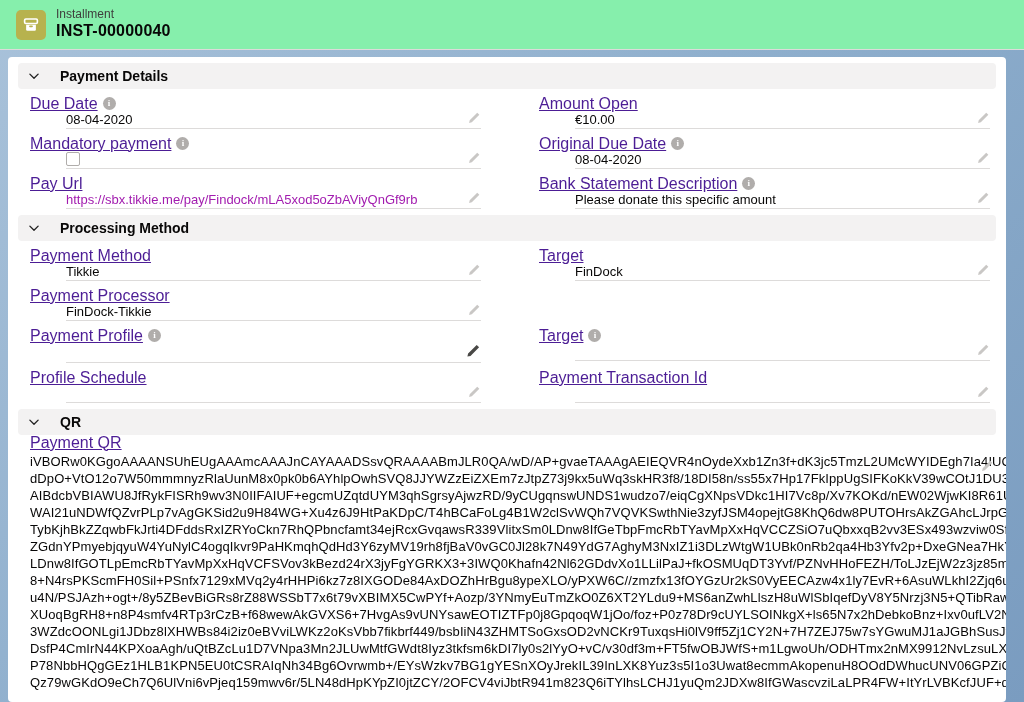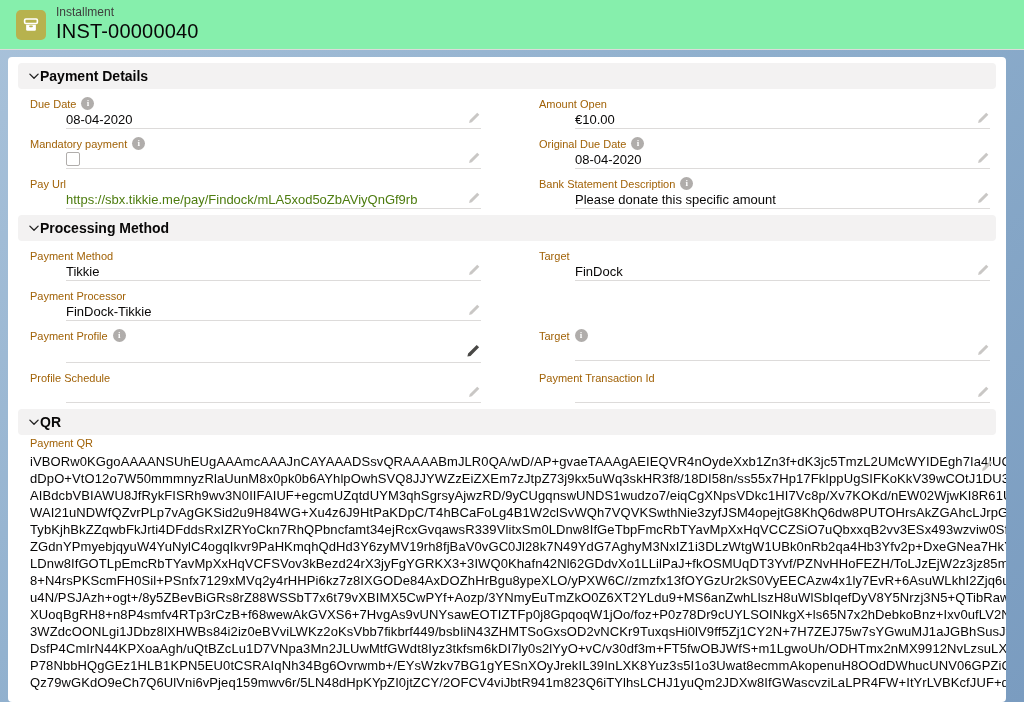--- a/index.html
+++ b/index.html
@@ -13,57 +13,57 @@
   .rec-header {
     height:50px; background:#86efac; border-bottom:1px solid #dddbda;
     display:flex; align-items:center; padding:0 16px; gap:10px;
   }
   .entity-icon {
     width:30px; height:30px; border-radius:5px; background:#b7b24e;
     display:flex; align-items:center; justify-content:center; flex:0 0 auto;
   }
   .entity-meta { line-height:1.15; }
   .entity-label { font-size:12px; color:#3e3e3c; }
-  .record-title { font-size:20px; font-weight:normal; color:#080707; letter-spacing:.2px; }
+  .record-title { font-size:16px; font-weight:bold; color:#080707; letter-spacing:.2px; }
   
   .page-body { padding:7px 18px 0 8px; height:652px; }
   .card {
     background:#fff; border-radius:4px; height:100%; overflow:hidden;
     padding:6px 10px 0 10px;
   }
   .section-bar {
     background:#f3f2f2; border-radius:4px; height:26px;
-    display:flex; align-items:center; gap:0; padding:0 10px;
+    display:flex; align-items:center; gap:20px; padding:0 10px;
     cursor:pointer; margin-top:6px;
   }
   .section-bar:first-child { margin-top:0; }
   .section-title { font-size:14px; font-weight:bold; color:#080707; }
   .chev { width:12px; height:12px; flex:0 0 auto; }
   .chev svg { display:block; }
   
   .field-grid {
     display:grid; grid-template-columns:1fr 1fr; column-gap:58px;
     padding:0 6px 0 12px;
   }
   .cell { margin-top:7px; position:relative; }
   .cell.spacer { border:none; }
   .label-row { display:flex; align-items:center; gap:5px; height:15px; }
-  .flabel { font-size:11px; color:#a16207; white-space:nowrap; }
+  .flabel { font-size:16px; color:#4c1d95; white-space:nowrap;text-decoration:underline; }
   .info-icon {
     width:13px; height:13px; border-radius:50%; background:#b0adab;
     color:#fff; font-size:9px; font-weight:bold; line-height:13px;
     text-align:center; display:inline-block; cursor:pointer;
     font-family:"Liberation Serif","DejaVu Serif",serif;
   }
   .value-row {
     display:flex; align-items:center; justify-content:space-between;
     min-height:18px; border-bottom:1px solid #dddbda; padding-bottom:1px;margin-left:36px;
   }
   .fvalue { font-size:13px; color:#080707; }
-  .fvalue.link { color:#4d7c0f; cursor:pointer; }
+  .fvalue.link { color:#a21caf; cursor:pointer; }
   .pencil { width:14px; height:14px; flex:0 0 auto; cursor:pointer; align-self:flex-end; margin-bottom:2px; }
   .pencil svg { display:block; fill:#c9c7c5; }
   .pencil.dark svg { fill:#494846; }
   .pencil.dark { width:16px; height:16px; }
   .checkbox {
     width:14px; height:14px; border:1px solid #b0adab; border-radius:2px;
     background:#fff; cursor:pointer;
   }
   
   .qr-field { padding:0 2px 0 12px; margin-top:0; position:relative; }

